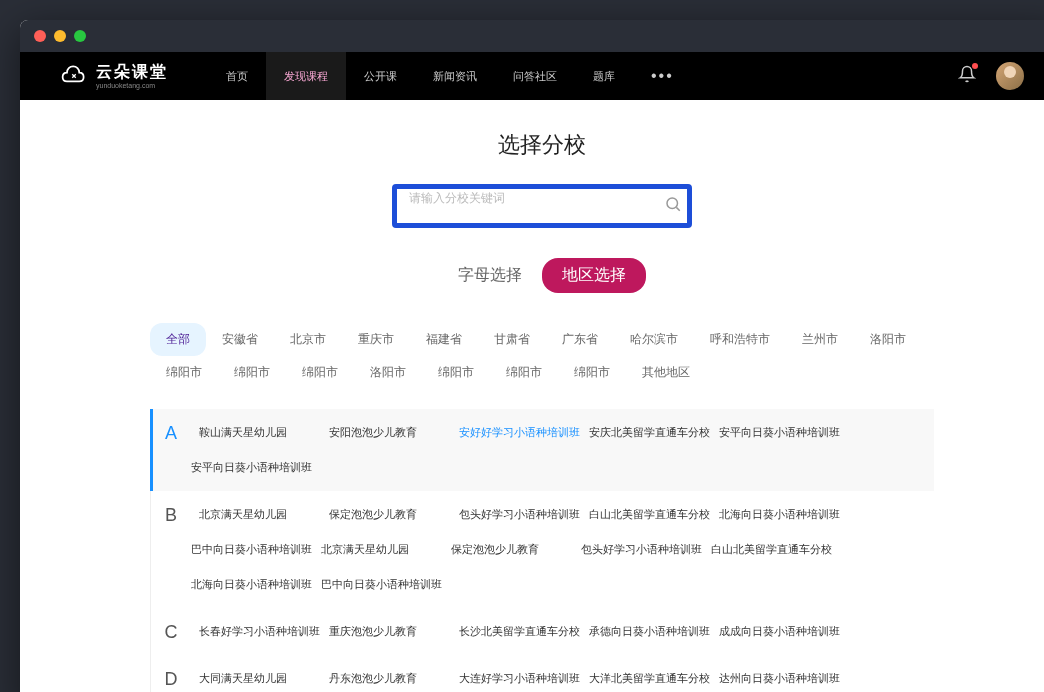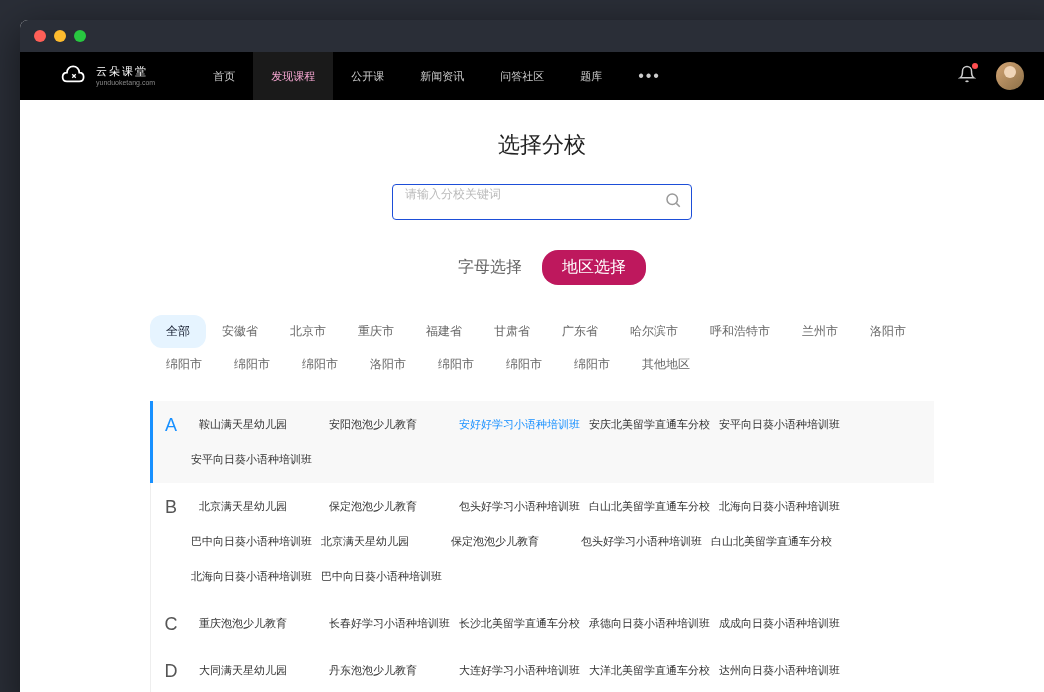--- a/index.html
+++ b/index.html
@@ -8,46 +8,46 @@
     .titlebar { height: 32px; background: #2a2e37; display: flex; align-items: center; padding: 0 14px; gap: 8px; }
     .dot { width: 12px; height: 12px; border-radius: 50%; }
     .dot.red { background: #ff5f57; }
     .dot.yellow { background: #febc2e; }
     .dot.green { background: #28c840; }
     .topnav { height: 48px; background: #000; display: flex; align-items: center; padding: 0 40px; }
     .logo { display: flex; align-items: center; gap: 8px; margin-right: 40px; }
     .logo-icon { width: 28px; height: 28px; position: relative; }
     .logo-icon svg { width: 100%; height: 100%; }
     .logo-text { color: #fff; display: flex; flex-direction: column; line-height: 1; }
-    .logo-main { font-size: 11px; font-weight: 400; letter-spacing: 2px; }
+    .logo-main { font-size: 16px; font-weight: 700; letter-spacing: 2px; }
     .logo-sub { font-size: 7px; color: #888; margin-top: 2px; }
     .nav-items { display: flex; align-items: center; height: 100%; }
     .nav-item { color: #ccc; font-size: 11px; padding: 0 18px; height: 100%; display: flex; align-items: center; cursor: pointer; }
     .nav-item.active { background: #1a1a1a; color: #f9a8d4; }
     .nav-more { color: #ccc; padding: 0 18px; font-size: 16px; letter-spacing: 2px; cursor: pointer; }
     .nav-right { margin-left: auto; display: flex; align-items: center; gap: 20px; }
     .bell { position: relative; cursor: pointer; }
     .bell svg { width: 18px; height: 18px; }
     .bell-dot { position: absolute; top: -2px; right: -2px; width: 6px; height: 6px; background: #ff4d4f; border-radius: 50%; }
     .avatar { width: 28px; height: 28px; border-radius: 50%; background: linear-gradient(135deg, #d4a574 0%, #8b6f47 100%); cursor: pointer; overflow: hidden; position: relative; }
     .avatar::after { content: ''; position: absolute; top: 4px; left: 50%; transform: translateX(-50%); width: 12px; height: 12px; background: #f0d5b8; border-radius: 50%; }
     .content { height: calc(100% - 80px); overflow-y: auto; padding: 30px 0; }
     .page-title { text-align: center; font-size: 22px; font-weight: 500; color: #222; margin-bottom: 24px; }
     .search-box { width: 300px; margin: 0 auto 30px; position: relative; }
-    .search-input { width: 100%; height: 36px; border: 1px solid #1d4ed8; border-radius: 4px; padding: 0 40px 16px 12px; font-size: 12px; outline: none; }
+    .search-input { width: 100%; height: 44px; border: 5px solid #1d4ed8; border-radius: 4px; padding: 0 40px 16px 12px; font-size: 12px; outline: none; }
     .search-input::placeholder { color: #bbb; }
     .search-icon { position: absolute; right: 10px; top: 50%; transform: translateY(-50%); cursor: pointer; }
     .search-icon svg { width: 18px; height: 18px; stroke: #999; }
     .filter-tabs { display: flex; justify-content: center; gap: 0; margin-bottom: 30px; }
     .filter-tab { padding: 7px 20px; font-size: 16px; cursor: pointer; border-radius: 16px; color: #666; }
     .filter-tab.active { background: #be185d; color: #fff; }
     .region-filter { padding: 0 130px; margin-bottom: 20px; }
     .region-row { display: flex; flex-wrap: wrap; gap: 0; }
     .region-item { font-size: 12px; color: #666; padding: 8px 16px; cursor: pointer; border-radius: 12px; }
-    .region-item.active { color: #0f172a; background: #e6f4ff; }
+    .region-item.active { color: #4c1d95; background: #e6f4ff; }
     .school-list { padding: 0 130px; }
     .school-group { display: flex; border-left: 1px solid #eee; position: relative; }
     .school-group.highlighted { background: #f8f8f8; }
     .school-group.highlighted .group-letter { color: #1890ff; }
     .school-group.highlighted::before { content: ''; position: absolute; left: -1px; top: 0; bottom: 0; width: 3px; background: #1890ff; }
     .group-letter { width: 40px; font-size: 18px; font-weight: 500; color: #555; display: flex; align-items: flex-start; justify-content: center; padding-top: 14px; flex-shrink: 0; }
     .group-schools { flex: 1; display: flex; flex-wrap: wrap; padding: 6px 0; }
     .school-item { font-size: 11px; color: #333; padding: 10px 0; cursor: pointer; width: 130px; flex-shrink: 0; }
     .school-item.highlighted { color: #1890ff; }
     .school-item:first-child { margin-left: 8px; }
@@ -156,22 +156,22 @@
             <div class="school-item">保定泡泡少儿教育</div>
             <div class="school-item">包头好学习小语种培训班</div>
             <div class="school-item">白山北美留学直通车分校</div>
             <div class="school-item">北海向日葵小语种培训班</div>
             <div class="school-item">巴中向日葵小语种培训班</div>
           </div>
         </div>
         <div class="school-group">
           <div class="group-letter">C</div>
           <div class="group-schools">
+            <div class="school-item">长春好学习小语种培训班</div>
             <div class="school-item">重庆泡泡少儿教育</div>
-            <div class="school-item">长春好学习小语种培训班</div>
             <div class="school-item">长沙北美留学直通车分校</div>
             <div class="school-item">承德向日葵小语种培训班</div>
             <div class="school-item">成成向日葵小语种培训班</div>
           </div>
         </div>
         <div class="school-group">
           <div class="group-letter">D</div>
           <div class="group-schools">
             <div class="school-item">大同满天星幼儿园</div>
             <div class="school-item">丹东泡泡少儿教育</div>

